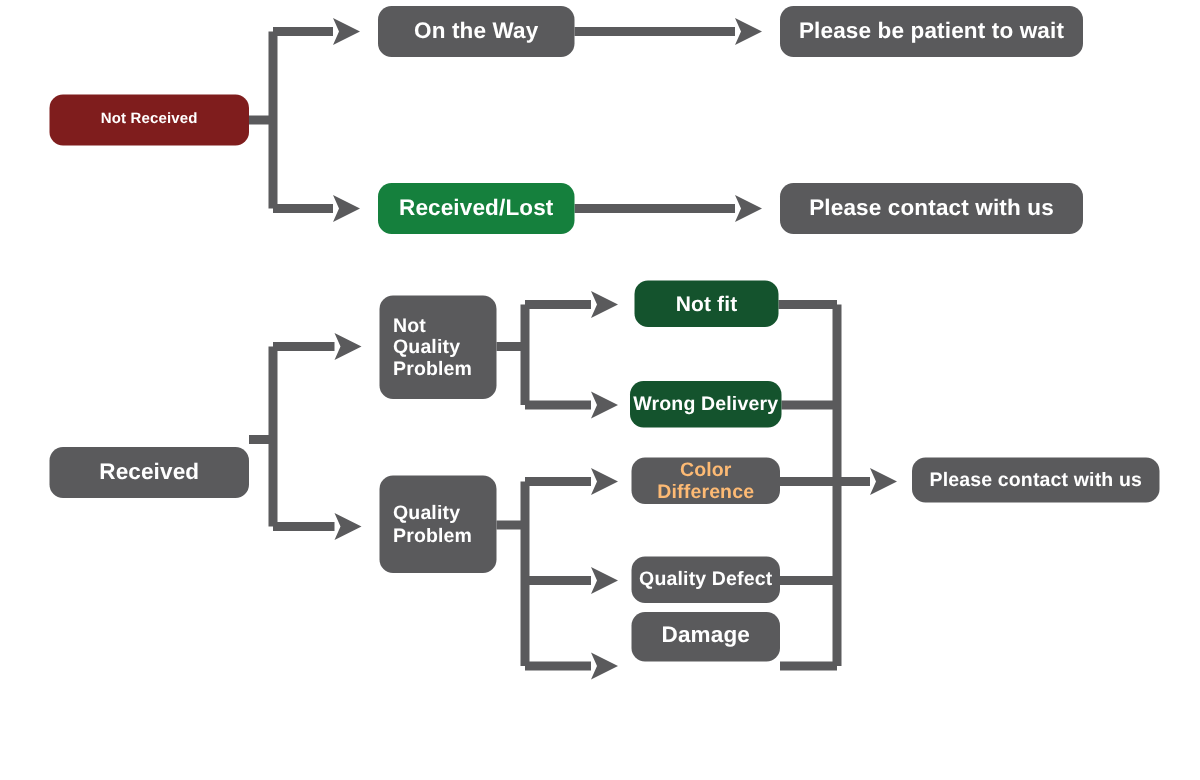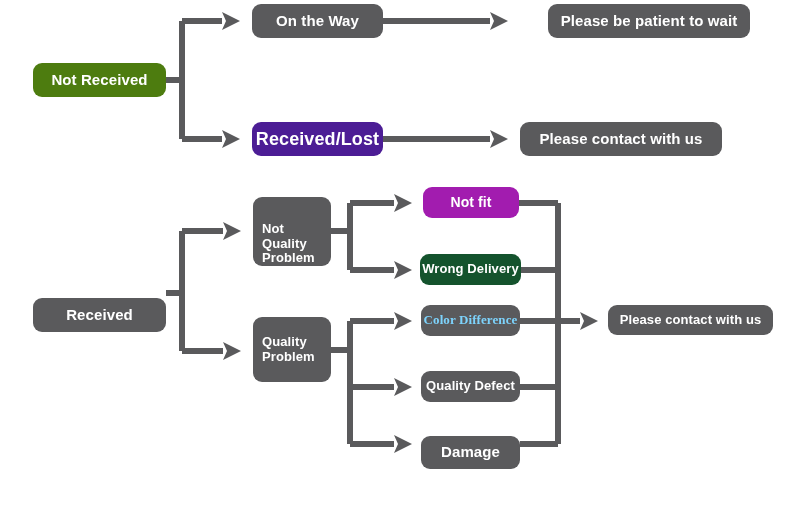--- a/index.html
+++ b/index.html
@@ -89,31 +89,31 @@
       <polyline points="519,203 558,203" fill="none" stroke="#5a5a5c" stroke-width="6" stroke-linecap="butt" stroke-linejoin="miter"></polyline>
       <polyline points="521,270 558,270" fill="none" stroke="#5a5a5c" stroke-width="6" stroke-linecap="butt" stroke-linejoin="miter"></polyline>
       <polyline points="520,321 558,321" fill="none" stroke="#5a5a5c" stroke-width="6" stroke-linecap="butt" stroke-linejoin="miter"></polyline>
       <polyline points="520,387 558,387" fill="none" stroke="#5a5a5c" stroke-width="6" stroke-linecap="butt" stroke-linejoin="miter"></polyline>
       <polyline points="520,444 558,444" fill="none" stroke="#5a5a5c" stroke-width="6" stroke-linecap="butt" stroke-linejoin="miter"></polyline>
       <polyline points="558,203 558,444" fill="none" stroke="#5a5a5c" stroke-width="6" stroke-linecap="butt" stroke-linejoin="miter"></polyline>
       <line x1="558" y1="321" x2="580" y2="321" stroke="#5a5a5c" stroke-width="6" stroke-linecap="butt"></line>
       <polygon points="598,321 580,312 584,321 580,330" fill="#5a5a5c"></polygon>
     </svg>
   <div id="node-layer">
-      <div class="node-box align-center" style="left: 33px; top: 63px; width: 133px; height: 34px; font-size: 15px; background: #4d7c0f; color: rgb(255, 255, 255); border-radius: 9px;"><span class="node-label">Not Received</span></div>
+      <div class="node-box align-center" style="left: 33px; top: 63px; width: 133px; height: 34px; font-size: 10px; background: #7f1d1d; color: rgb(255, 255, 255); border-radius: 9px;"><span class="node-label">Not Received</span></div>
       <div class="node-box align-center" style="left: 252px; top: 4px; width: 131px; height: 34px; font-size: 15px; background: rgb(90, 90, 92); color: rgb(255, 255, 255); border-radius: 9px;"><span class="node-label">On the Way</span></div>
-      <div class="node-box align-center" style="left: 520px; top: 4px; width: 202px; height: 34px; font-size: 15px; background: rgb(90, 90, 92); color: rgb(255, 255, 255); border-radius: 9px; margin-left: 28px;"><span class="node-label">Please be patient to wait</span></div>
-      <div class="node-box align-center" style="left: 252px; top: 122px; width: 131px; height: 34px; font-size: 18px; background: #4c1d95; color: rgb(255, 255, 255); border-radius: 9px;"><span class="node-label">Received/Lost</span></div>
+      <div class="node-box align-center" style="left: 520px; top: 4px; width: 202px; height: 34px; font-size: 15px; background: rgb(90, 90, 92); color: rgb(255, 255, 255); border-radius: 9px;"><span class="node-label">Please be patient to wait</span></div>
+      <div class="node-box align-center" style="left: 252px; top: 122px; width: 131px; height: 34px; font-size: 15px; background: #15803d; color: rgb(255, 255, 255); border-radius: 9px;"><span class="node-label">Received/Lost</span></div>
       <div class="node-box align-center" style="left: 520px; top: 122px; width: 202px; height: 34px; font-size: 15px; background: rgb(90, 90, 92); color: rgb(255, 255, 255); border-radius: 9px;"><span class="node-label">Please contact with us</span></div>
       <div class="node-box align-center" style="left: 33px; top: 276px; width: 133px; height: 34px; font-size: 15px; background: rgb(90, 90, 92); color: rgb(255, 255, 255); border-radius: 9px; margin-top: 22px;"><span class="node-label">Received</span></div>
-      <div class="node-box align-left" style="left: 253px; top: 197px; width: 78px; height: 69px; font-size: 13px; background: rgb(90, 90, 92); color: rgb(255, 255, 255); border-radius: 9px; padding-left: 9px; align-items: flex-end;"><span class="node-label">Not
+      <div class="node-box align-left" style="left: 253px; top: 197px; width: 78px; height: 69px; font-size: 13px; background: rgb(90, 90, 92); color: rgb(255, 255, 255); border-radius: 9px; padding-left: 9px;"><span class="node-label">Not
 Quality
 Problem</span></div>
       <div class="node-box align-left" style="left: 253px; top: 317px; width: 78px; height: 65px; font-size: 13px; background: rgb(90, 90, 92); color: rgb(255, 255, 255); border-radius: 9px; padding-left: 9px;"><span class="node-label">Quality
 Problem</span></div>
-      <div class="node-box align-center" style="left: 423px; top: 187px; width: 96px; height: 31px; font-size: 14px; background: #a21caf; color: rgb(255, 255, 255); border-radius: 9px;"><span class="node-label">Not fit</span></div>
+      <div class="node-box align-center" style="left: 423px; top: 187px; width: 96px; height: 31px; font-size: 14px; background: #14532d; color: rgb(255, 255, 255); border-radius: 9px;"><span class="node-label">Not fit</span></div>
       <div class="node-box align-center" style="left: 420px; top: 254px; width: 101px; height: 31px; font-size: 13px; background: #14532d; color: rgb(255, 255, 255); border-radius: 9px;"><span class="node-label">Wrong Delivery</span></div>
-      <div class="node-box align-center" style="left: 421px; top: 305px; width: 99px; height: 31px; font-size: 13px; background: rgb(90, 90, 92); color: #7dd3fc; border-radius: 9px; font-family: Liberation Serif, serif;"><span class="node-label">Color Difference</span></div>
+      <div class="node-box align-center" style="left: 421px; top: 305px; width: 99px; height: 31px; font-size: 13px; background: rgb(90, 90, 92); color: #fdba74; border-radius: 9px;"><span class="node-label">Color Difference</span></div>
       <div class="node-box align-center" style="left: 421px; top: 371px; width: 99px; height: 31px; font-size: 13px; background: rgb(90, 90, 92); color: rgb(255, 255, 255); border-radius: 9px;"><span class="node-label">Quality Defect</span></div>
-      <div class="node-box align-center" style="left: 421px; top: 436px; width: 99px; height: 33px; font-size: 15px; background: rgb(90, 90, 92); color: rgb(255, 255, 255); border-radius: 9px;"><span class="node-label">Damage</span></div>
+      <div class="node-box align-center" style="left: 421px; top: 408px; width: 99px; height: 33px; font-size: 15px; background: rgb(90, 90, 92); color: rgb(255, 255, 255); border-radius: 9px;"><span class="node-label">Damage</span></div>
       <div class="node-box align-center" style="left: 608px; top: 305px; width: 165px; height: 30px; font-size: 13px; background: rgb(90, 90, 92); color: rgb(255, 255, 255); border-radius: 9px;"><span class="node-label">Please contact with us</span></div>
     </div>
 </div>
 
 </body></html>

